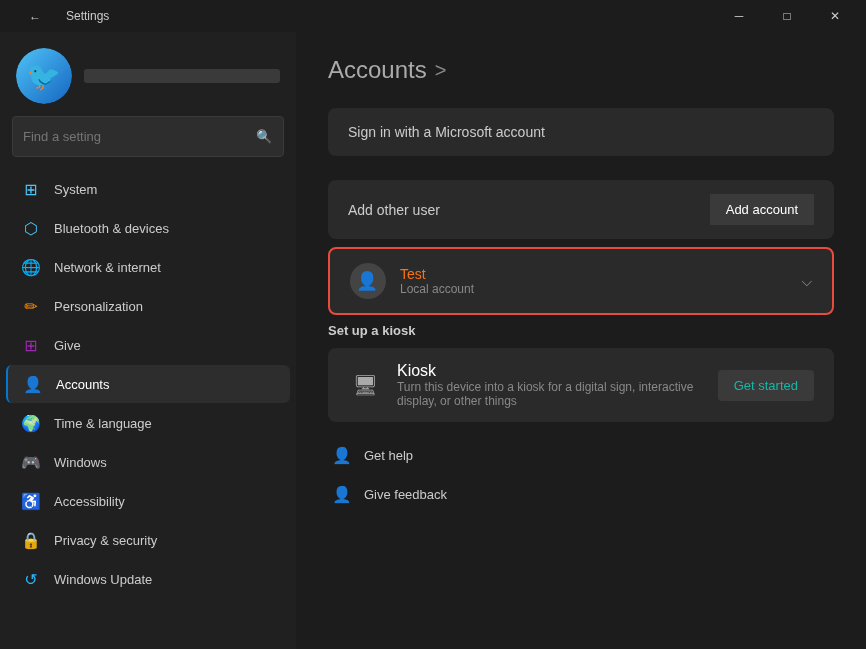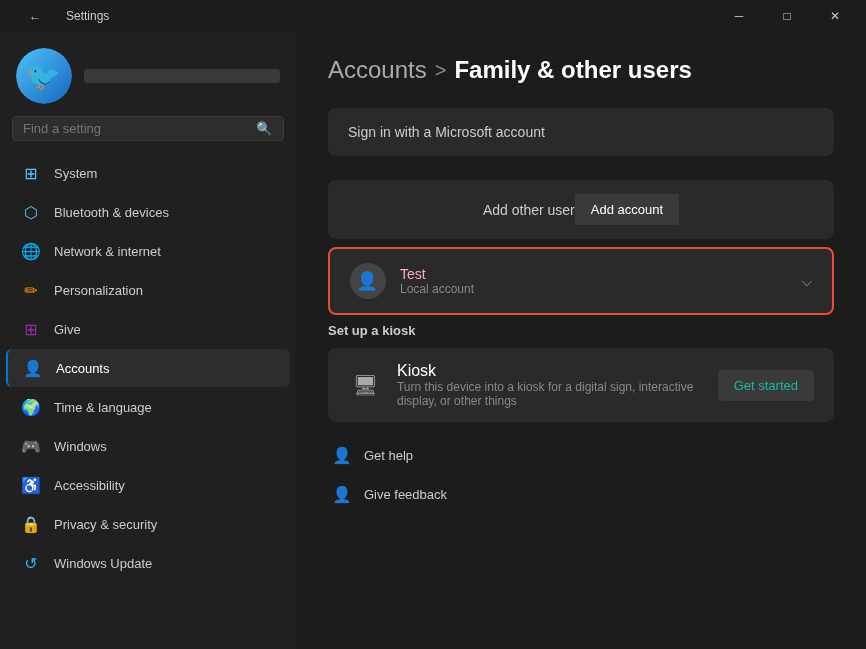--- a/index.html
+++ b/index.html
@@ -104,21 +104,21 @@
     
     .search-container {
       padding: 0 12px 12px 12px;
     }
     .search-box {
       display: flex;
       align-items: center;
       background: #2d2d2d;
       border: 1px solid #3a3a3a;
       border-radius: 4px;
-      padding: 4px 10px;
+      padding: 12px 10px;
       gap: 4px;
     }
     .search-input {
       background: transparent;
       border: none;
       outline: none;
       color: #aaa;
       font-size: 13px;
       flex: 1;
     }
@@ -220,21 +220,21 @@
       background: #2a2a2a;
       border-radius: 8px;
       overflow: hidden;
       margin-bottom: 8px;
     }
 
     
     .add-user-row {
       display: flex;
       align-items: center;
-      justify-content: center;
+      justify-content: space-between;
       padding: 14px 20px;
     }
     .add-user-label {
       font-size: 14px;
       color: #ccc;
     }
     .add-account-btn {
       background: #3a3a3a;
       border: none;
       border-radius: 0;
@@ -267,21 +267,21 @@
       border-radius: 50%;
       background: #444;
       display: flex;
       align-items: center;
       justify-content: center;
       font-size: 18px;
       color: #aaa;
     }
     .user-info-name {
       font-size: 14px;
-      color: #f9a8d4;
+      color: #f97316;
       font-weight: 500;
     }
     .user-info-sub {
       font-size: 12px;
       color: #888;
     }
     .chevron-icon {
       font-size: 14px;
       color: #888;
     }
@@ -437,21 +437,20 @@
           <span>Windows Update</span>
         </div>
       </div>
   </div>
 
   <div class="content">
 
     <div class="breadcrumb">
       <span class="breadcrumb-parent">Accounts</span>
       <span class="breadcrumb-arrow">&gt;</span>
-      <span class="breadcrumb-current">Family &amp; other users</span>
     </div>
 
     <div class="signin-banner">
       <span>Sign in with a Microsoft account</span>
     </div>
 
 
     <div class="card">
       <div class="add-user-row">
         <span class="add-user-label">Add other user</span>

